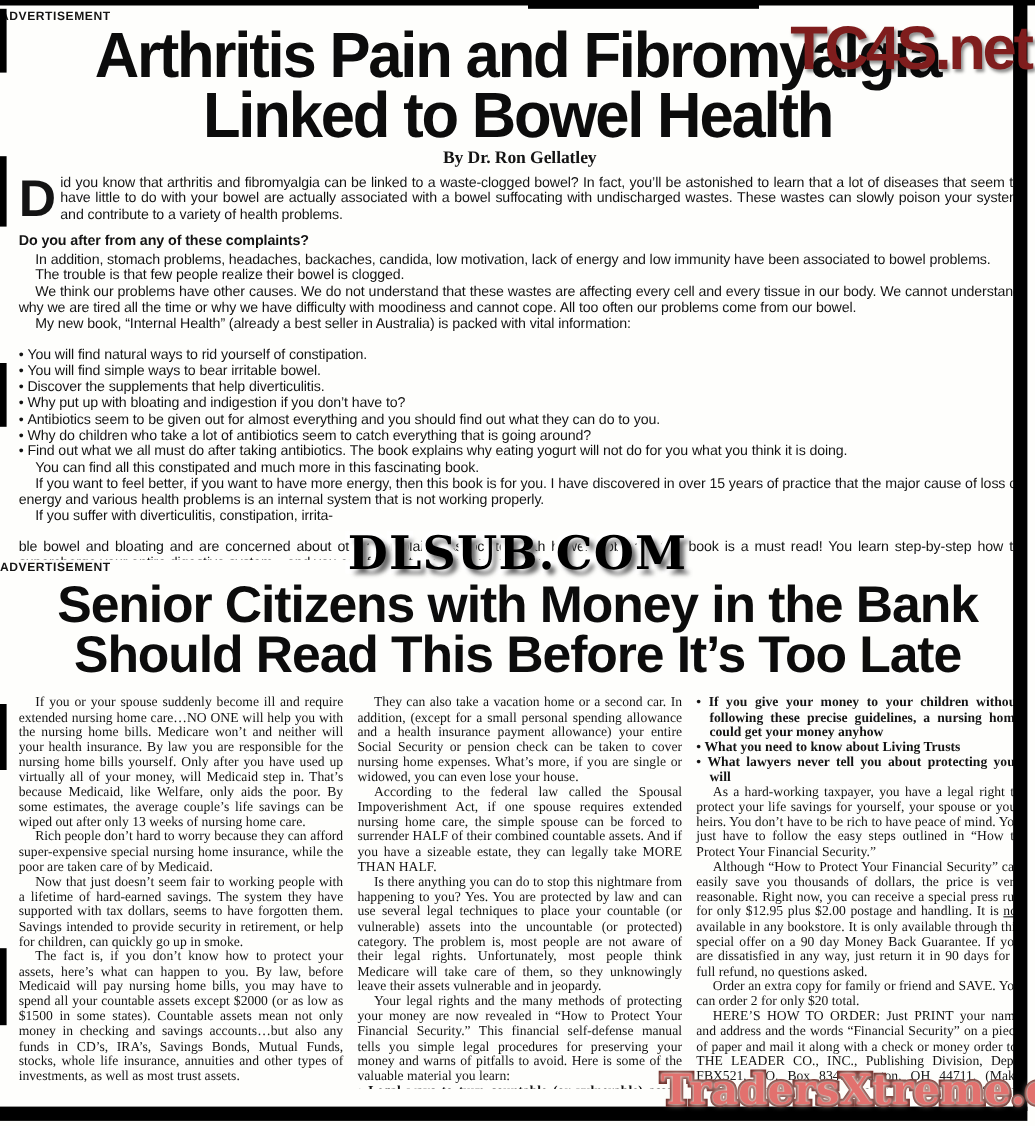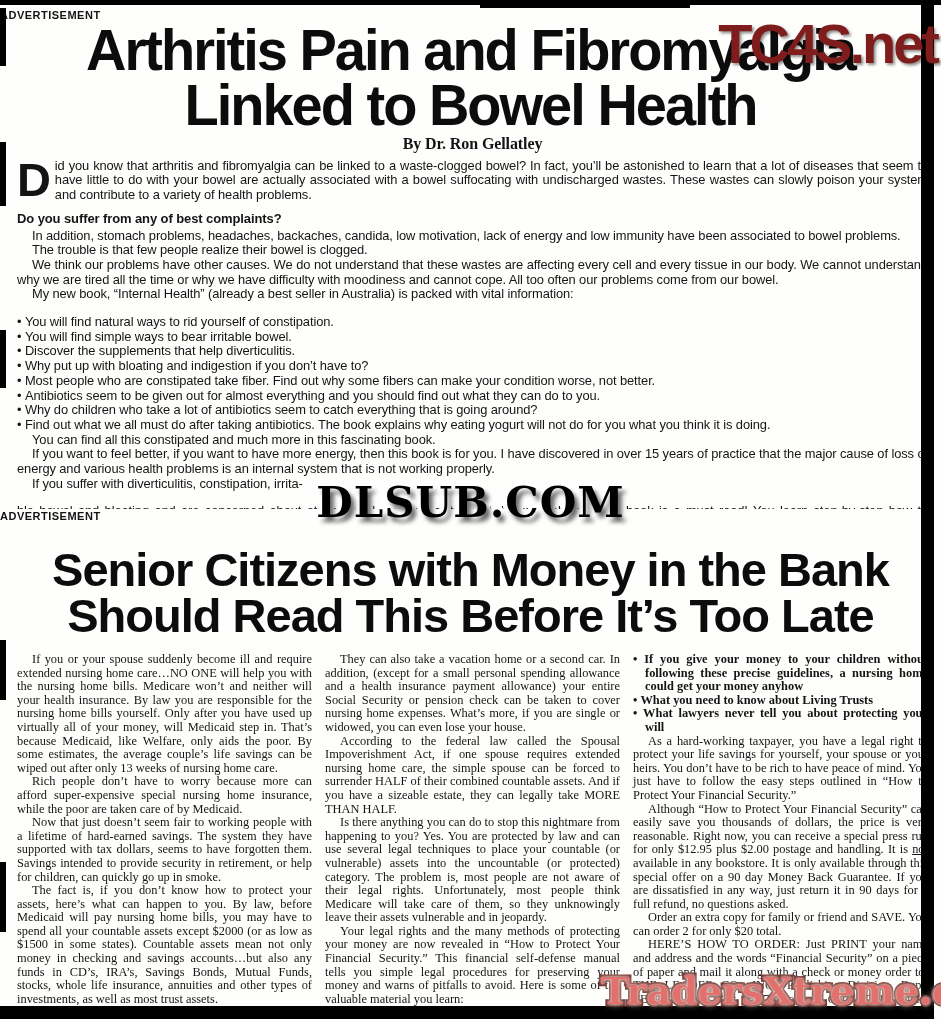--- a/index.html
+++ b/index.html
@@ -15,21 +15,21 @@
   .bar-bottom { left:0; top:1006px; width:934px; height:13px; }
   .edge { position:absolute; left:0; width:6px; background:#000; z-index:5; }
 
   .ad-label { font-weight:bold; font-size:11px; letter-spacing:.5px; }
   .ad-label.top { padding-top:9px; }
   .ad-label.mid { margin-top:1px; position:relative; z-index:1; }
 
   .headline { font-weight:bold; text-align:center; letter-spacing:-2px; color:#0c0c0c; }
   .headline span { display:block; }
   .headline1 { font-size:56px; line-height:53px; margin:3px 6px 7px; transform:scaleY(1.04); }
-  .headline2 { font-size:47px; line-height:46px; letter-spacing:-1px; margin:25px 4px 14px; }
+  .headline2 { font-size:47px; line-height:46px; letter-spacing:-1px; margin:4px 4px 14px; }
 
   .cols { display:flex; gap:13px; padding:0 13px 0 17px; overflow:hidden; }
   .col { flex:1 1 0; }
   .art1 { height:372px; font-size:12.9px; line-height:14.7px; letter-spacing:-0.1px;flex-direction:column; }
   .art2 { height:358px; font-family:"Liberation Serif", serif; font-size:12.4px; line-height:13.6px; }
 
   p { margin:0; text-align:justify; }
   .ind { text-indent:15px; }
   .byline { text-align:center; font-family:"Liberation Serif", serif; font-weight:bold; font-size:16px; margin:0 0 7px; }
   .dropcap { float:left; font-weight:bold; font-size:47px; line-height:38px; padding:2px 4px 0 0; }
@@ -74,33 +74,32 @@
     <span>Arthritis Pain and Fibromyalgia</span>
     <span>Linked to Bowel Health</span>
   </h1>
 
   <div class="cols art1">
     <div class="col">
       <div class="byline">By Dr. Ron Gellatley</div>
       <p class="lead">
         <span class="dropcap">D</span><span>id you know that arthritis and fibromyalgia can be linked to a waste-clogged bowel? In fact, you’ll be astonished to learn that a lot of diseases that seem to have little to do with your bowel are actually associated with a bowel suffocating with undischarged wastes. These wastes can slowly poison your system and contribute to a variety of health problems.</span>
       </p>
-      <p class="subhead">Do you suffer from any of best complaints?</p>
+      <p class="subhead">Do you after from any of these complaints?</p>
       <p class="ind">In addition, stomach problems, headaches, backaches, candida, low motivation, lack of energy and low immunity have been associated to bowel problems.</p>
       <p class="ind">The trouble is that few people realize their bowel is clogged.</p>
       <p class="ind">We think our problems have other causes. We do not understand that these wastes are affecting every cell and every tissue in our body. We cannot understand why we are tired all the time or why we have difficulty with moodiness and cannot cope. All too often our problems come from our bowel.</p>
       <p class="ind">My new book, “Internal Health”  (already a best seller in Australia) is packed with vital information:</p>
     </div>
 
     <div class="col">
       <p class="bullet">You will find natural ways to rid yourself of constipation.</p>
       <p class="bullet">You will find simple ways to bear irritable bowel.</p>
       <p class="bullet">Discover the supplements that help diverticulitis.</p>
       <p class="bullet">Why put up with bloating and indigestion if you don’t have to?</p>
-      <p class="bullet">Most people who are constipated take fiber. Find out why some fibers can make your condition worse, not better.</p>
       <p class="bullet">Antibiotics seem to be given out for almost everything and you should find out what they can do to you.</p>
       <p class="bullet">Why do children who take a lot of antibiotics seem to catch everything that is going around?</p>
       <p class="bullet">Find out what we all must do after taking antibiotics. The book explains why eating yogurt will not do for you what you think it is doing.</p>
       <p class="ind">You can find all this constipated and much more in this fascinating book.</p>
       <p class="ind">If you want to feel better, if you want to have more energy, then this book is for you. I have discovered in over 15 years of practice that the major cause of loss of energy and various health problems is an internal system that is not working properly.</p>
       <p class="ind">If you suffer with diverticulitis, constipation, irrita-</p>
     </div>
 
     <div class="col">
       <p>ble bowel and bloating and are concerned about other complaints associated with bowel problems, this book is a must read! You learn step-by-step how to supercharge your entire digestive system…and you can feel better than you have in years.</p>
@@ -116,21 +115,21 @@
   <div class="ad-label mid">ADVERTISEMENT</div>
 
   <h1 class="headline headline2">
     <span>Senior Citizens with Money in the Bank</span>
     <span>Should Read This Before It’s Too Late</span>
   </h1>
 
   <div class="cols art2">
     <div class="col">
       <p class="ind">If you or your spouse suddenly become ill and require extended nursing home care…NO ONE will help you with the nursing home bills. Medicare won’t and neither will your health insurance. By law you are responsible for the nursing home bills yourself. Only after you have used up virtually all of your money, will Medicaid step in. That’s because Medicaid, like Welfare, only aids the poor. By some estimates, the average couple’s life savings can be wiped out after only 13 weeks of nursing home care.</p>
-      <p class="ind">Rich people don’t have to worry because more can afford super-expensive special nursing home insurance, while the poor are taken care of by Medicaid.</p>
+      <p class="ind">Rich people don’t hard to worry because they can afford super-expensive special nursing home insurance, while the poor are taken care of by Medicaid.</p>
       <p class="ind">Now that just doesn’t seem fair to working people with a lifetime of hard-earned savings. The system they have supported with tax dollars, seems to have forgotten them. Savings intended to provide security in retirement, or help for children, can quickly go up in smoke.</p>
       <p class="ind">The fact is, if you don’t know how to protect your assets, here’s what can happen to you. By law, before Medicaid will pay nursing home bills, you may have to spend all your countable assets except $2000 (or as low as $1500 in some states). Countable assets mean not only money in checking and savings accounts…but also any funds in CD’s, IRA’s, Savings Bonds, Mutual Funds, stocks, whole life insurance, annuities and other types of investments, as well as most trust assets.</p>
     </div>
 
     <div class="col">
       <p class="ind">They can also take a vacation home or a second car. In addition, (except for a small personal spending allowance and a health insurance payment allowance) your entire Social Security or pension check can be taken to cover nursing home expenses. What’s more, if you are single or widowed, you can even lose your house.</p>
       <p class="ind">According to the federal law called the Spousal Impoverishment Act, if one spouse requires extended nursing home care, the simple spouse can be forced to surrender HALF of their combined countable assets. And if you have a sizeable estate, they can legally take MORE THAN HALF.</p>
       <p class="ind">Is there anything you can do to stop this nightmare from happening to you? Yes. You are protected by law and can use several legal techniques to place your countable (or vulnerable) assets into the uncountable (or protected) category. The problem is, most people are not aware of their legal rights.  Unfortunately, most people think Medicare will take care of them, so they unknowingly leave their assets vulnerable and in jeopardy.</p>
       <p class="ind">Your legal rights and the many methods of protecting your money are now revealed in “How to Protect Your Financial Security.” This financial self-defense manual tells you simple legal procedures for preserving your money and warns of pitfalls to avoid. Here is some of the valuable material you learn:</p>
       <p class="bullet b-bold">Legal ways to turn countable (or vulnerable) assets into uncountable (or protected) assets</p>

